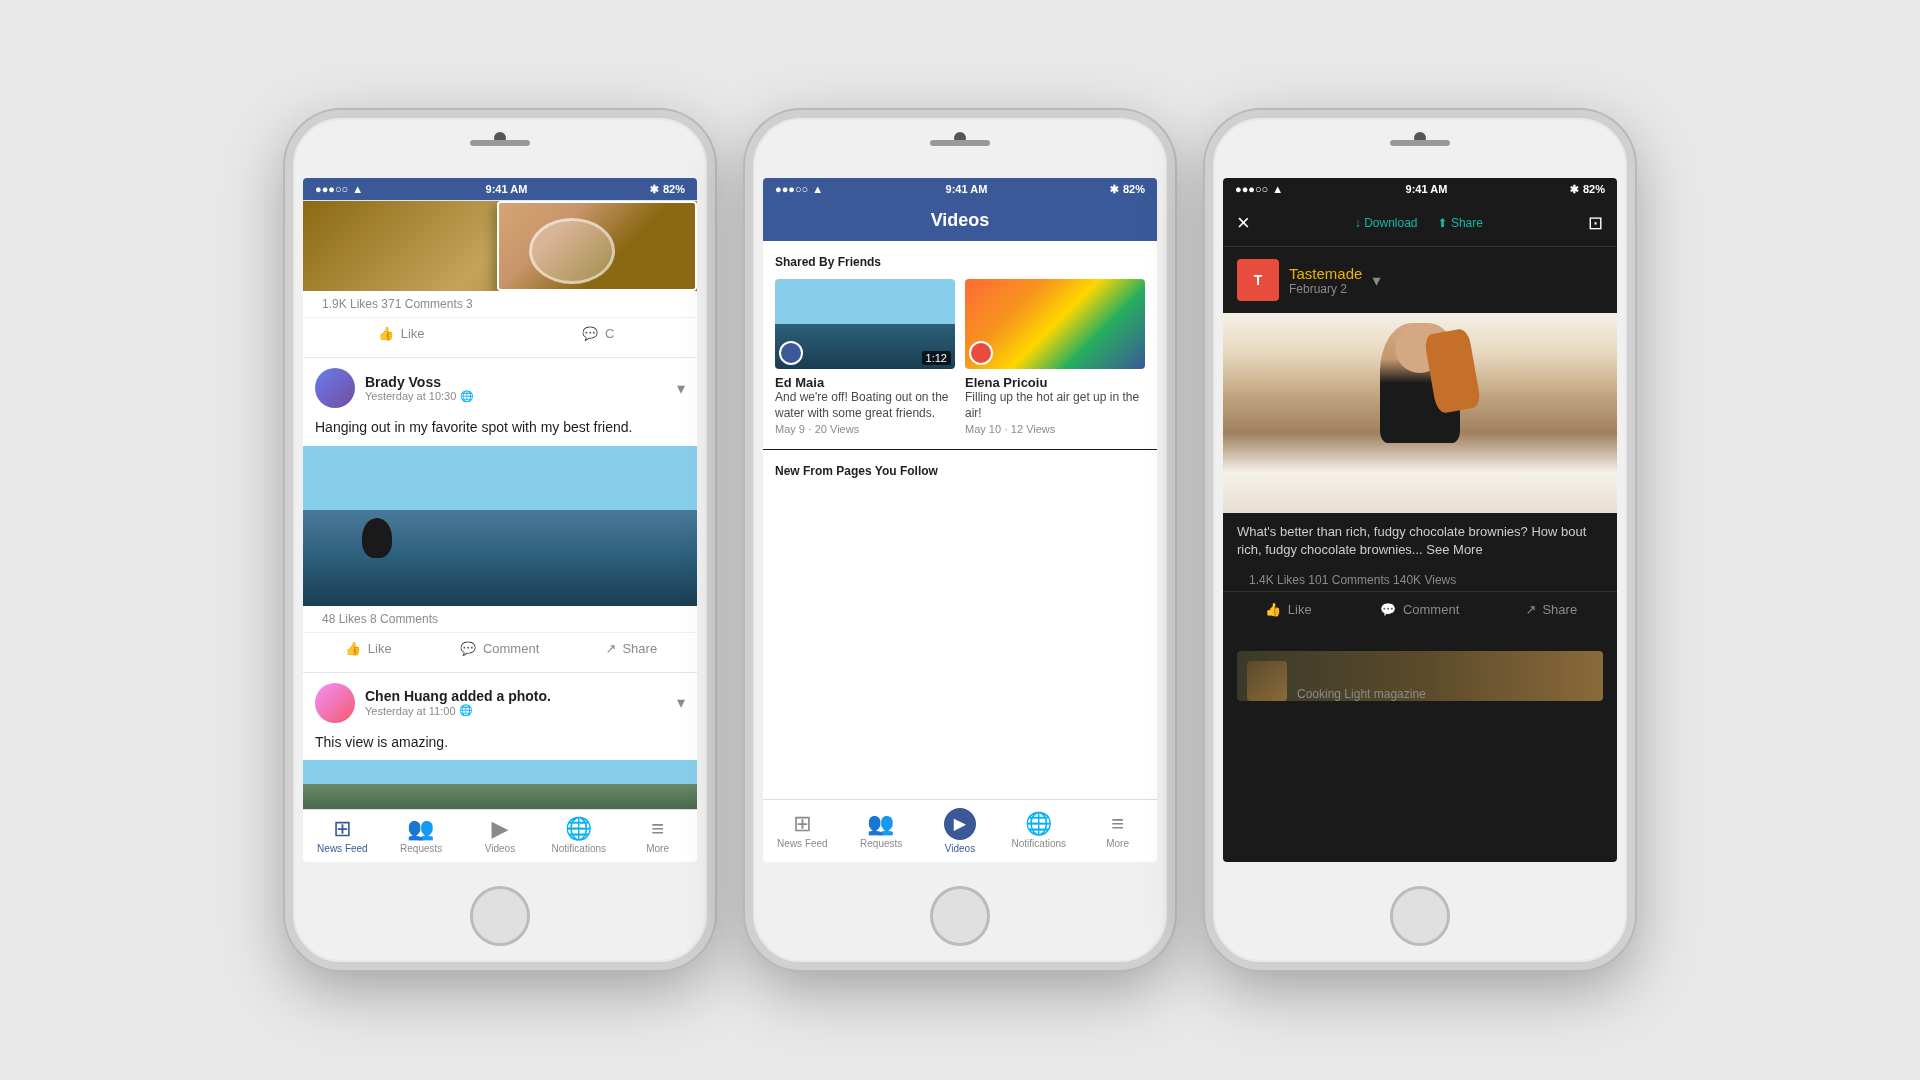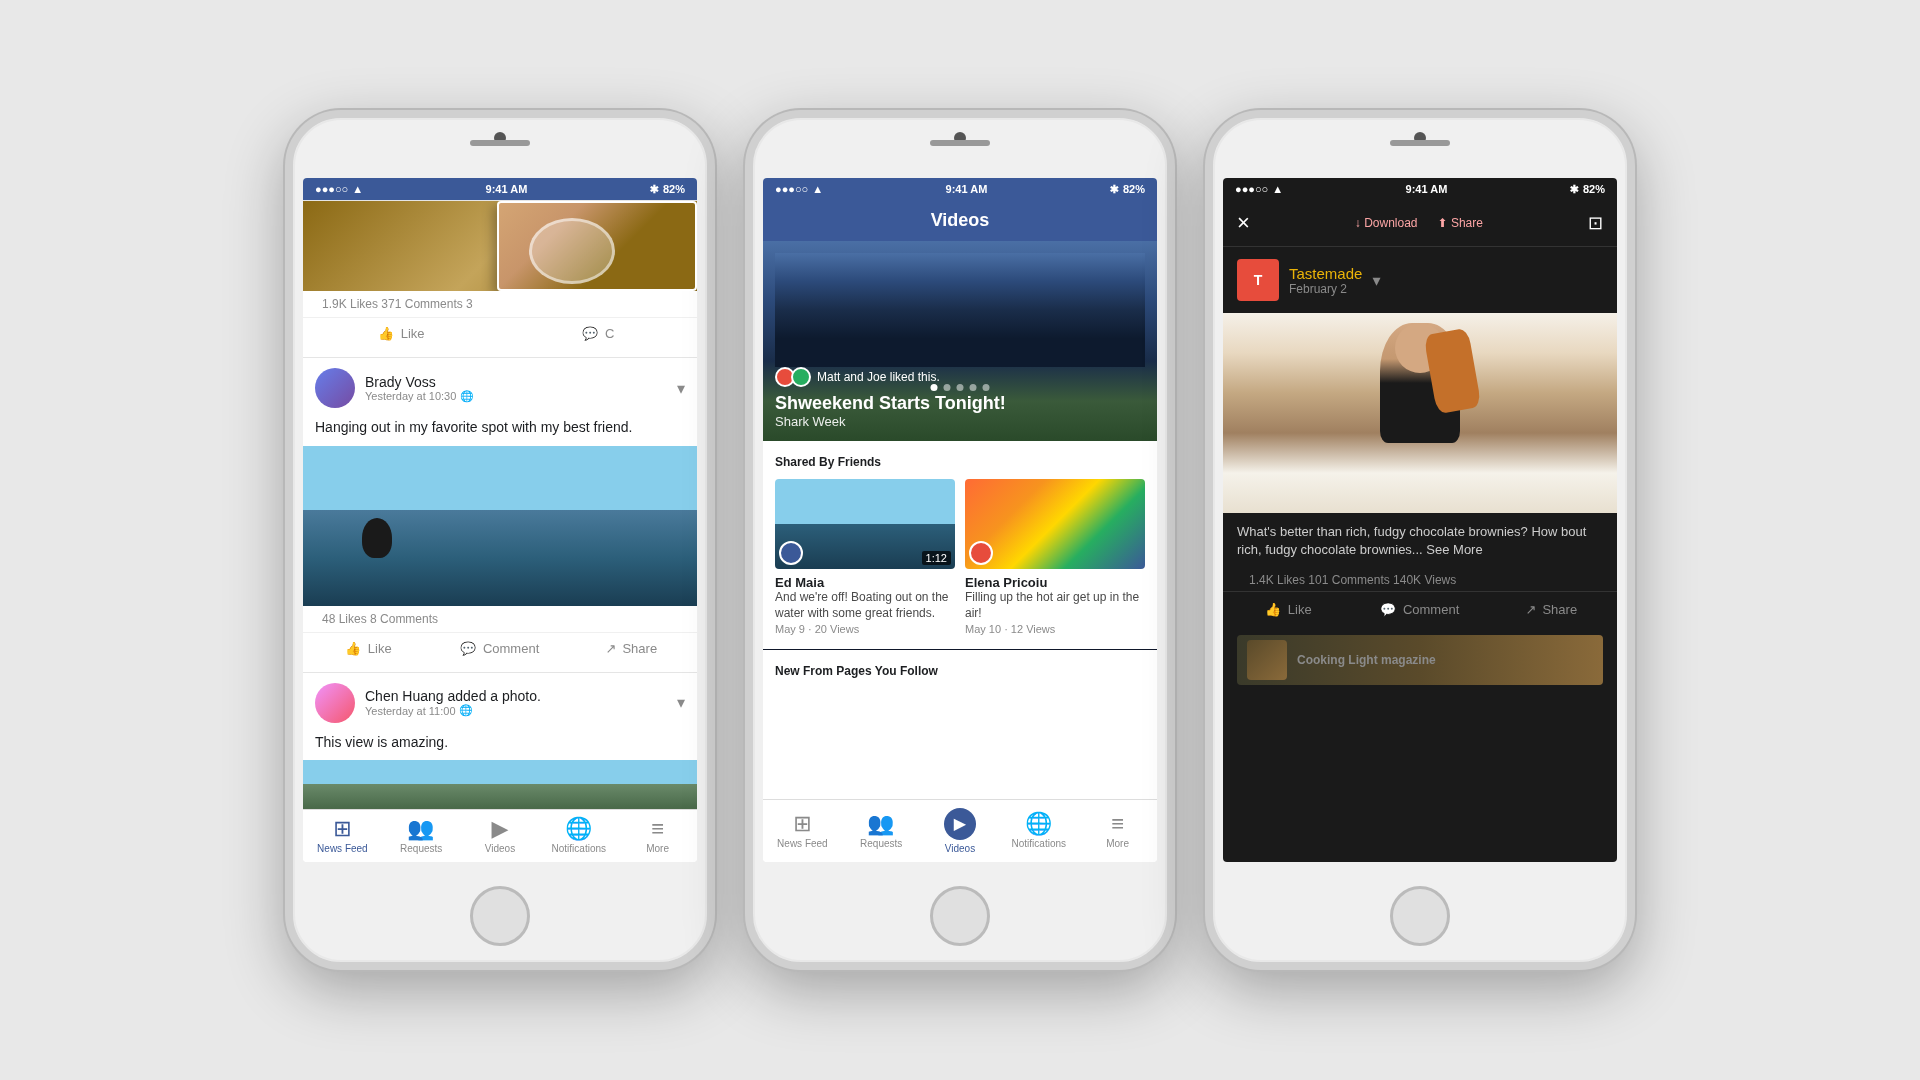--- a/index.html
+++ b/index.html
@@ -197,21 +197,21 @@
       flex-shrink: 0;
       overflow: hidden;
     }
 
     .post-meta {
       flex: 1;
     }
 
     .post-name {
       font-size: 14px;
-      font-weight: 400;
+      font-weight: 700;
       color: #1c1e21;
     }
 
     .post-time {
       font-size: 11px;
       color: #8a8a8a;
       display: flex;
       align-items: center;
       gap: 4px;
     }
@@ -440,21 +440,21 @@
       justify-content: space-between;
       align-items: center;
       padding: 10px 14px;
       border-bottom: 1px solid #333;
     }
 
     .dark-header-actions {
       display: flex;
       gap: 20px;
       font-size: 12px;
-      color: #fca5a5;
+      color: #14b8a6;
     }
 
     .page-info-row {
       display: flex;
       align-items: center;
       padding: 12px 14px;
       gap: 10px;
     }
 
     .page-logo {
@@ -515,30 +515,29 @@
       align-items: center;
       justify-content: center;
       gap: 6px;
       padding: 10px;
       font-size: 13px;
       color: #8a8a8a;
       cursor: pointer;
     }
 
     .next-video-thumb {
-      margin: 8px 14px;
+      margin: 24px 14px;
       height: 50px;
       background: linear-gradient(90deg, #3a3a2a 0%, #5a4a2a 50%, #8a6a3a 100%);
       border-radius: 4px;
       display: flex;
-      align-items: center;
+      align-items: flex-end;
       padding-left: 10px;
       color: #8a8a8a;
       font-size: 12px;
-      font-weight: bold;
     }
 
     .chevron-down {
       font-size: 16px;
       color: #8a8a8a;
     }
 
     
     .food-overlay {
       position: absolute;
@@ -743,39 +742,20 @@
         <div class="status-right">
           <span>✱</span>
           <span>82%</span>
         </div>
       </div>
 
       <div class="fb-header-blue">
         <span>Videos</span>
       </div>
 
-      <div class="video-hero">
-        <div class="shark-image"></div>
-        <div class="video-dots">
-          <div class="v-dot active"></div>
-          <div class="v-dot"></div>
-          <div class="v-dot"></div>
-          <div class="v-dot"></div>
-          <div class="v-dot"></div>
-        </div>
-        <div class="liked-by">
-          <div class="mini-avatars">
-            <div class="mini-avatar"></div>
-            <div class="mini-avatar"></div>
-          </div>
-          <span>Matt and Joe liked this.</span>
-        </div>
-        <div class="video-title">Shweekend Starts Tonight!</div>
-        <div class="video-subtitle">Shark Week</div>
-      </div>
 
       <div class="section-title">Shared By Friends</div>
 
       <div class="shared-grid">
 
         <div class="shared-video">
           <div class="shared-thumb">
             <div class="duration-badge">1:12</div>
             <div class="shared-friend-avatar"></div>
           </div>

